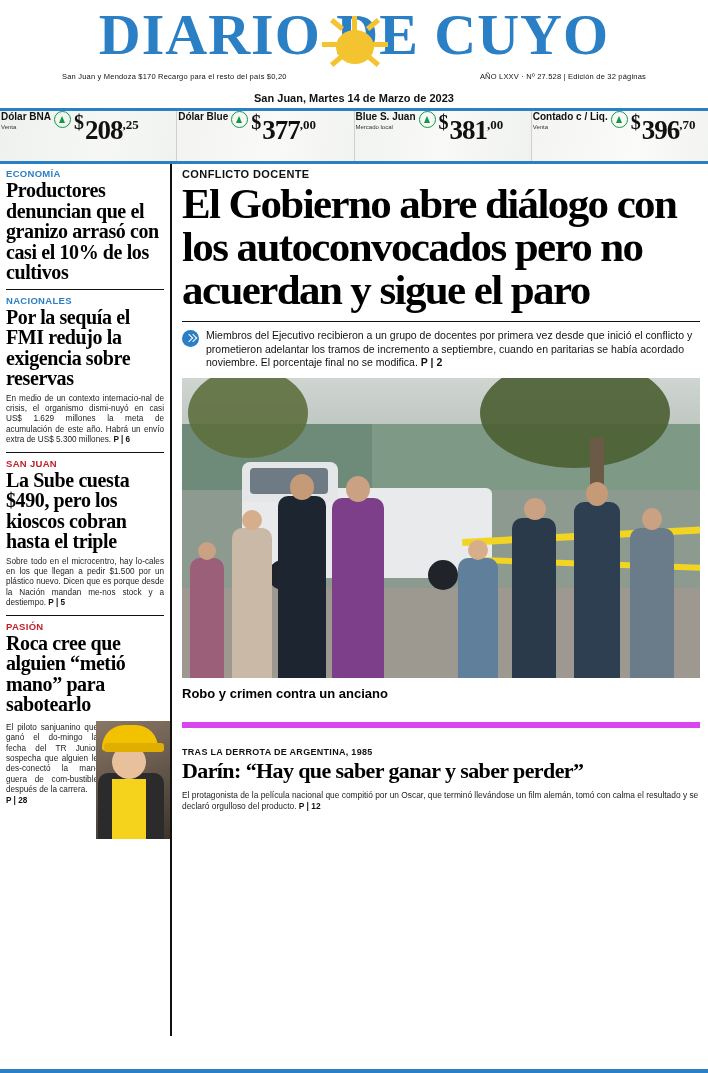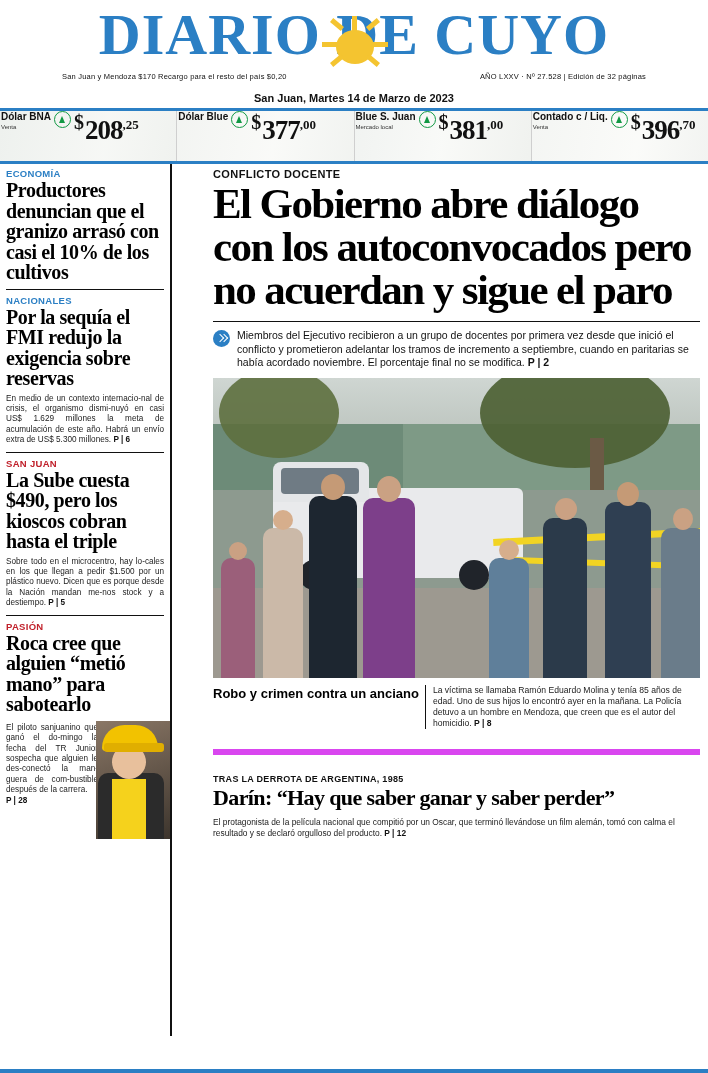--- a/index.html
+++ b/index.html
@@ -31,21 +31,21 @@
   .cur-bg.b4{background:linear-gradient(100deg,#c0c8bb,#e6e9de 60%,#b7c0b2);}
   .cur-name{position:relative;font-family:"Liberation Sans",sans-serif;font-weight:bold;font-size:10px;line-height:11px;color:#111;min-width:40px;}
   .cur-name small{display:block;font-weight:normal;font-size:6px;color:#333;}
   .arrow{position:relative;width:15px;height:15px;border-radius:50%;border:1.6px solid #119944;margin:0 3px;}
   .arrow:after{content:"";position:absolute;left:4px;top:4px;width:0;height:0;border-left:3.5px solid transparent;border-right:3.5px solid transparent;border-bottom:7px solid #119944;}
   .cur-val{position:relative;font-family:"Liberation Serif",serif;font-weight:bold;font-size:27px;line-height:27px;color:#111;letter-spacing:-1px;}
   .cur-val sup{font-size:13px;vertical-align:super;letter-spacing:0;}
   .cur-sym{position:relative;font-family:"Liberation Serif",serif;font-weight:bold;font-size:20px;color:#111;margin-right:1px;}
 
   
-  .content{position:relative;display:flex;height:872px;gap:31px;}
+  .content{position:relative;display:flex;height:872px;}
   .col-left{width:172px;padding:4px 6px 0 6px;box-sizing:border-box;border-right:2px solid #111;}
   .col-right{flex:1;padding:4px 8px 0 10px;box-sizing:border-box;}
 
   .kicker{font-family:"Liberation Sans",sans-serif;font-weight:bold;font-size:9.5px;color:#2b7fc4;letter-spacing:.3px;margin:0 0 1px 0;text-transform:uppercase;}
   .kicker.red{color:#c0202a;}
   .lead-head{font-family:"Liberation Serif",serif;font-weight:bold;font-size:20px;line-height:20.5px;letter-spacing:-.4px;margin:0 0 5px 0;color:#000;}
   .lead-body{font-family:"Liberation Sans",sans-serif;font-size:8.2px;line-height:10.4px;color:#222;margin:0 0 6px 0;text-align:justify;}
   .pg{font-weight:bold;color:#111;}
   .hr-thin{border:0;border-top:1px solid #111;margin:6px 0 5px 0;}
 
@@ -242,21 +242,20 @@
 
         <div class="fig" style="left:392px;width:46px;height:176px;background:#2f3f52;"></div>
         <div class="head" style="left:404px;bottom:172px;width:22px;height:24px;background:#c59a76;"></div>
 
         <div class="fig" style="left:448px;width:44px;height:150px;background:#6a7c8a;"></div>
         <div class="head" style="left:460px;bottom:148px;width:20px;height:22px;background:#caa183;"></div>
       </div>
 
       <div class="cap-row">
         <div class="cap-head">Robo y crimen contra un anciano</div>
-        <div class="cap-body"><span>La víctima se llamaba Ramón Eduardo Molina y tenía 85 años de edad. Uno de sus hijos lo encontró ayer en la mañana. La Policía detuvo a un hombre en Mendoza, que creen que es el autor del homicidio.</span> <span class="pg">P | 8</span></div>
       </div>
 
       <div class="bottom-box">
         <div class="bb-kicker">TRAS LA DERROTA DE ARGENTINA, 1985</div>
         <h2 class="bb-head">Darín: “Hay que saber ganar y saber perder”</h2>
         <p class="bb-body"><span>El protagonista de la película nacional que compitió por un Oscar, que terminó llevándose un film alemán, tomó con calma el resultado y se declaró orgulloso del producto.</span> <span class="pg">P | 12</span></p>
       </div>
 
     </div>
   </div>

